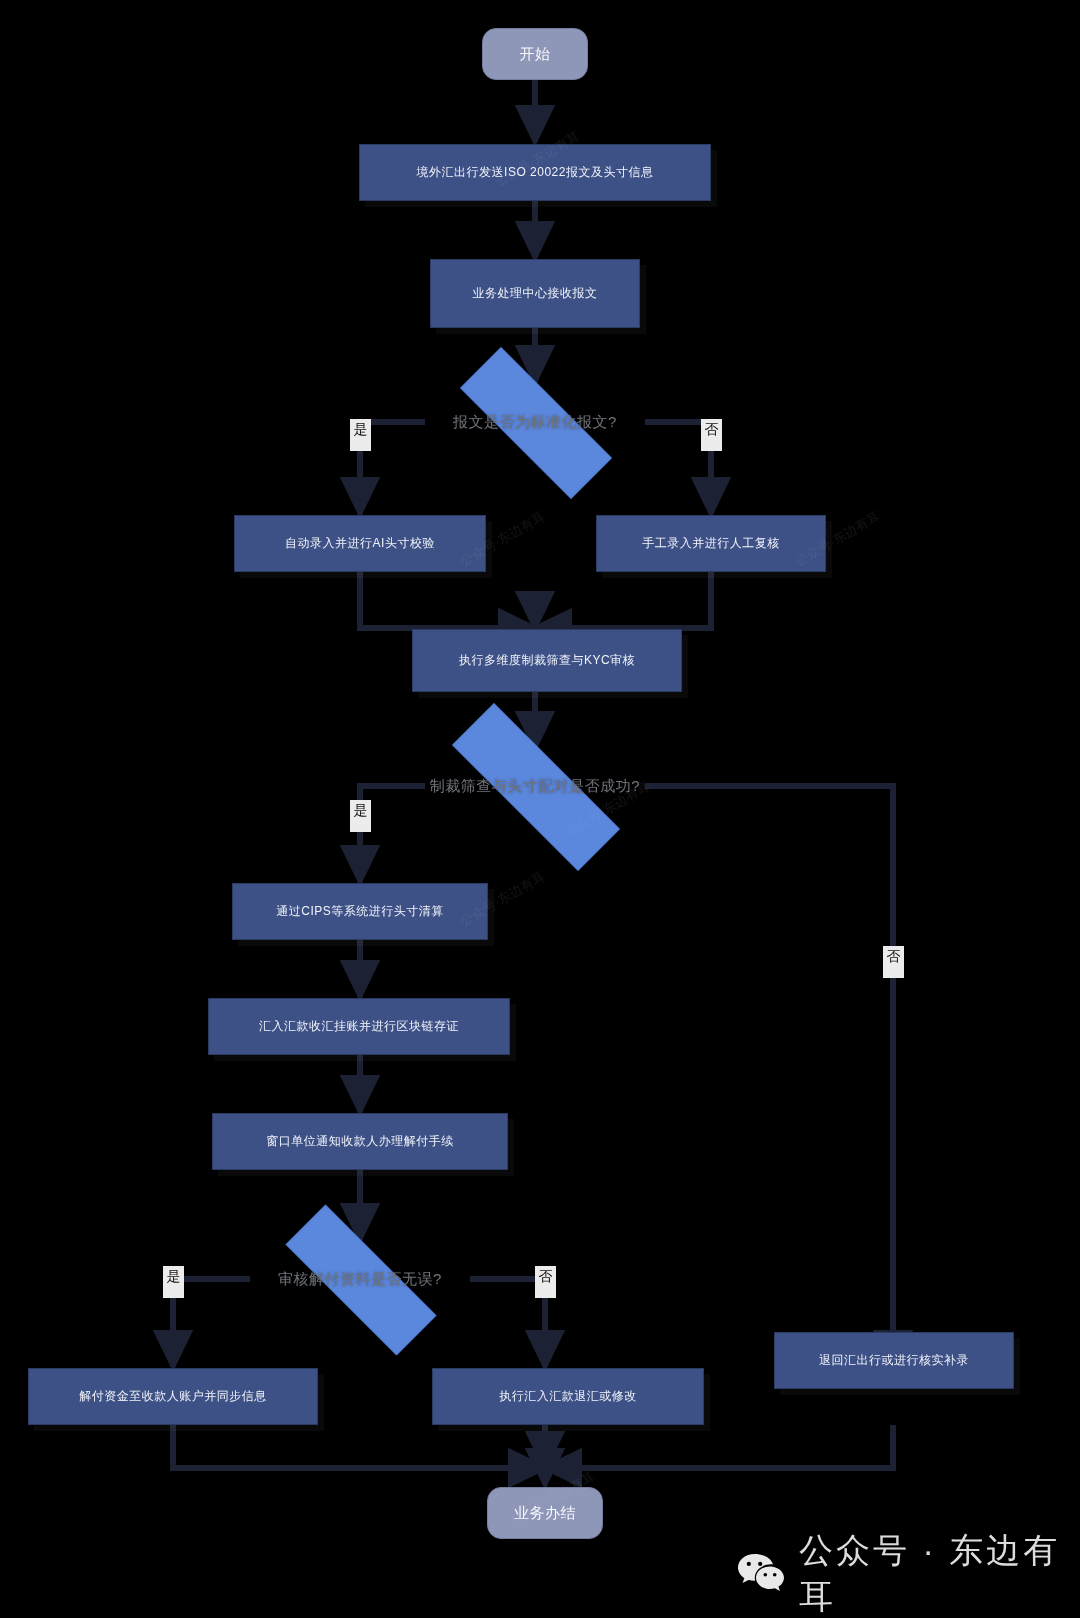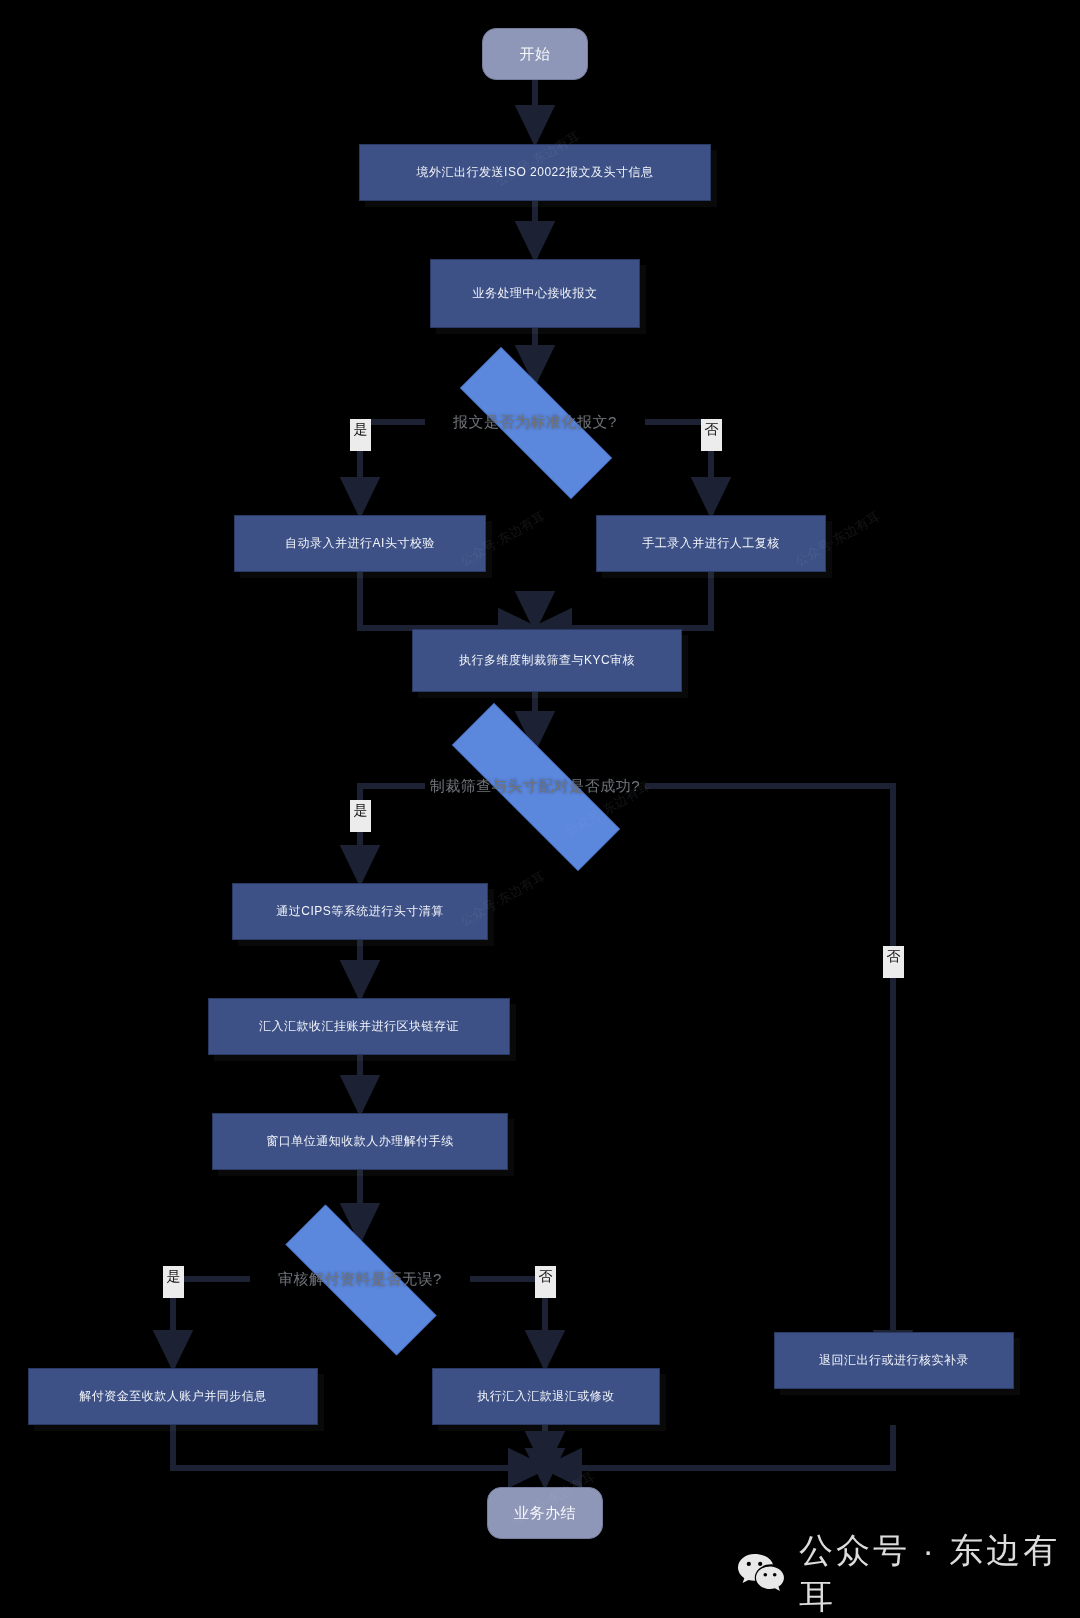--- a/index.html
+++ b/index.html
@@ -225,21 +225,21 @@
 
   <div class="node decision" style="left:250px; top:1240px; width:220px; height:78px;">
     <span class="dia"></span>
     <span class="dia-label">审核解付资料是否无误?</span>
   </div>
 
   <div class="node process" style="left:28px; top:1368px; width:290px; height:57px;">
     <span>解付资金至收款人账户并同步信息</span>
   </div>
 
-  <div class="node process" style="left:432px; top:1368px; width:228px; height:57px;">
+  <div class="node process" style="left:432px; top:1368px; width:272px; height:57px;">
     <span>执行汇入汇款退汇或修改</span>
   </div>
 
   <div class="node process" style="left:774px; top:1332px; width:240px; height:57px;">
     <span>退回汇出行或进行核实补录</span>
   </div>
 
   <div class="node terminator" style="left:487px; top:1487px; width:116px; height:52px;">
     <span>业务办结</span>
   </div>

